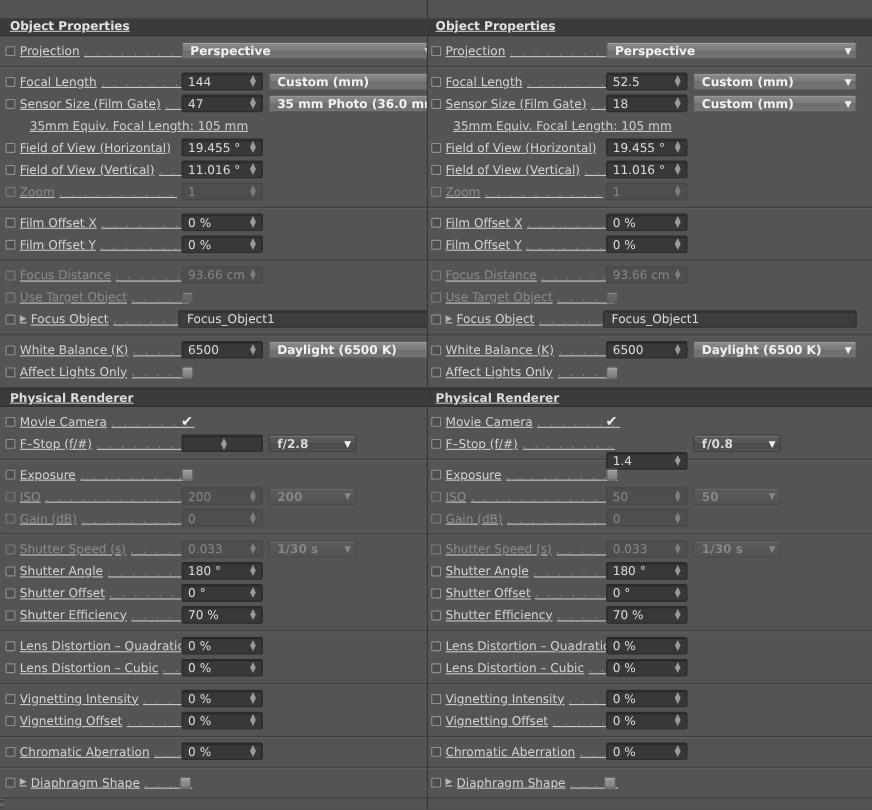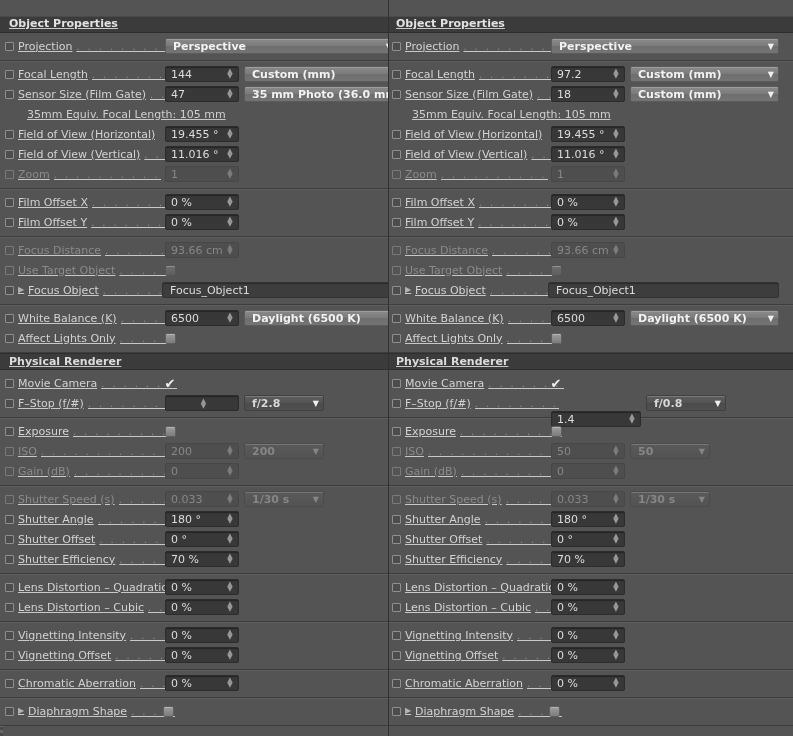--- a/index.html
+++ b/index.html
@@ -688,21 +688,21 @@
 
       <div class="group">
         <div class="row" style="position:relative;">
           <span class="cbox"></span>
           <span class="lab">
               <span class="txt">Focal Length</span>
               <span class="dots" style="width:81px">. . . . . . . . . . . . . . . . . . . . . . . . . . . . . .</span>
             </span>
           <span class="ctrl" style="left:162px;">
             <span class="numfield" style="width:74px;">
-              <span class="v">97.2</span>
+              <span class="v">52.5</span>
               <span class="spin">
                   <span>▲</span>
                   <span>▼</span>
                 </span>
             </span>
             <span class="combo" style="width:149px;margin-left:5px;">
               <span class="cv">Custom (mm)</span>
               <span class="car">▼</span>
             </span>
           </span>
@@ -907,21 +907,21 @@
             <span class="checkmark">✔</span>
           </span>
         </div>
         <div class="row" style="position:relative;">
           <span class="cbox"></span>
           <span class="lab">
               <span class="txt">F–Stop (f/#)</span>
               <span class="dots" style="width:84px">. . . . . . . . . . . . . . . . . . . . . . . . . . . . . .</span>
             </span>
           <span class="ctrl" style="left:162px;">
-            <span class="numfield" style="width:90px;margin-top:32px;">
+            <span class="numfield" style="width:74px;margin-top:32px;">
               <span class="v">1.4</span>
               <span class="spin">
                   <span>▲</span>
                   <span>▼</span>
                 </span>
             </span>
             <span class="combo dark" style="width:80px;margin-left:5px;">
               <span class="cv">f/0.8</span>
               <span class="car">▼</span>
             </span>

